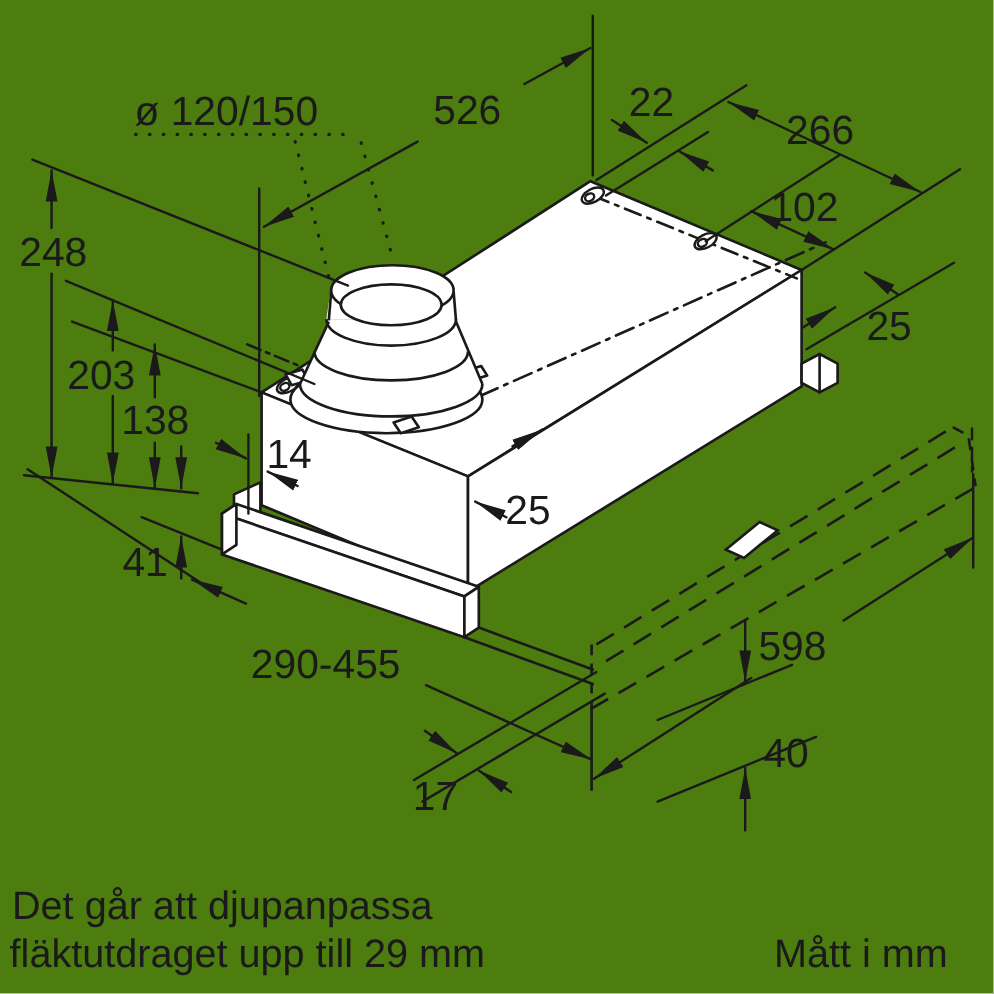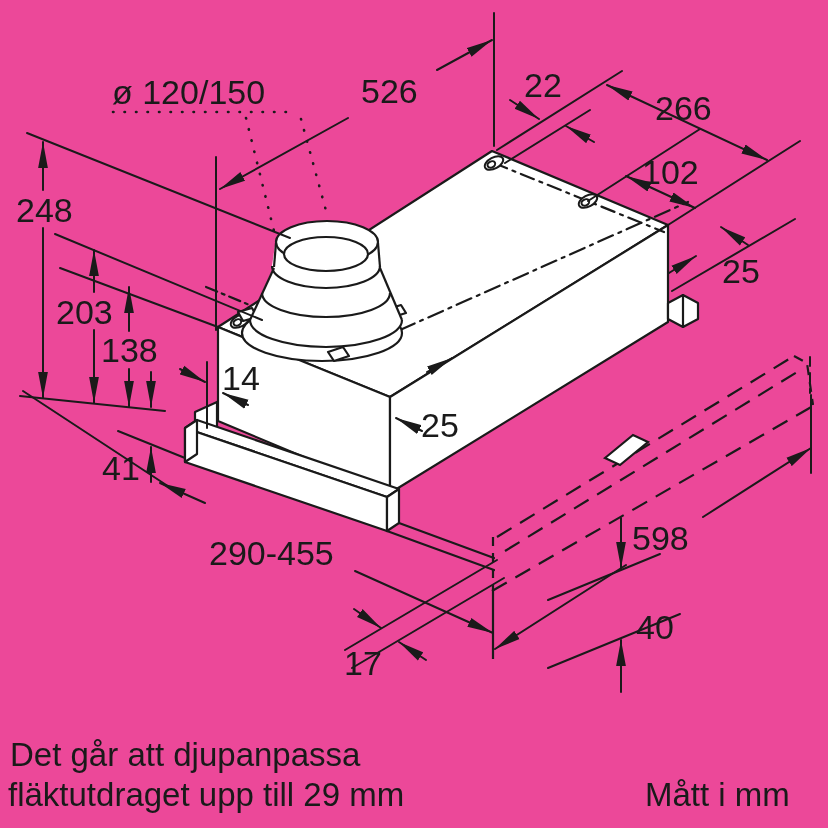--- a/index.html
+++ b/index.html
@@ -1,16 +1,16 @@
 <!DOCTYPE html>
 <html><head>
 <meta charset="utf-8">
 <style>
   html,body{margin:0;padding:0;background:#fff;}
-  .stage{position:relative;width:828px;height:828px;background:#ec4899;overflow:hidden;
+  .stage{position:relative;width:828px;height:828px;background:#4d7c0f;overflow:hidden;
          font-family:"Liberation Sans","DejaVu Sans",sans-serif;}
   svg{display:block}
   svg text{font-family:"Liberation Sans","DejaVu Sans",sans-serif;fill:#1a1a1a;}
   .dim{font-size:34px;}
   .note{font-size:33px;}
 </style>
 </head>
 <body>
 
 <div class="stage">

